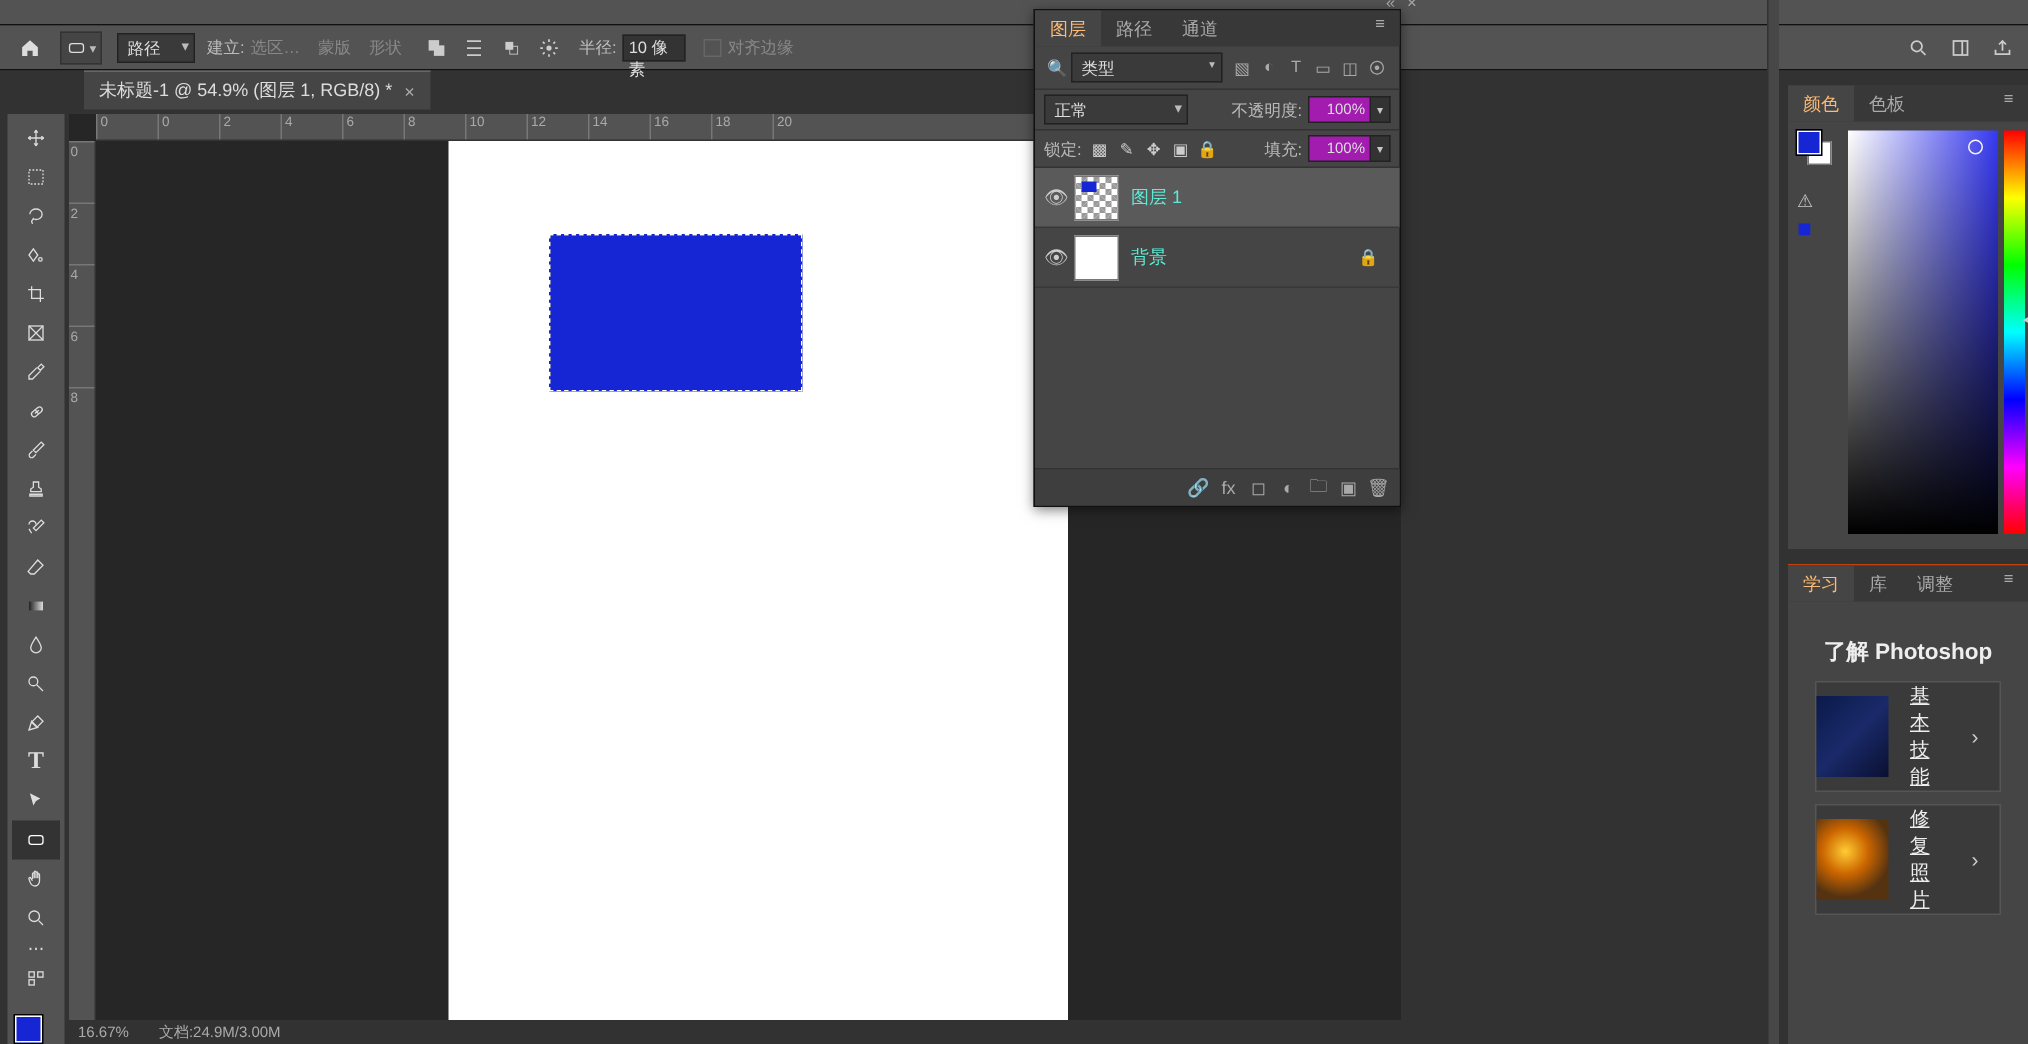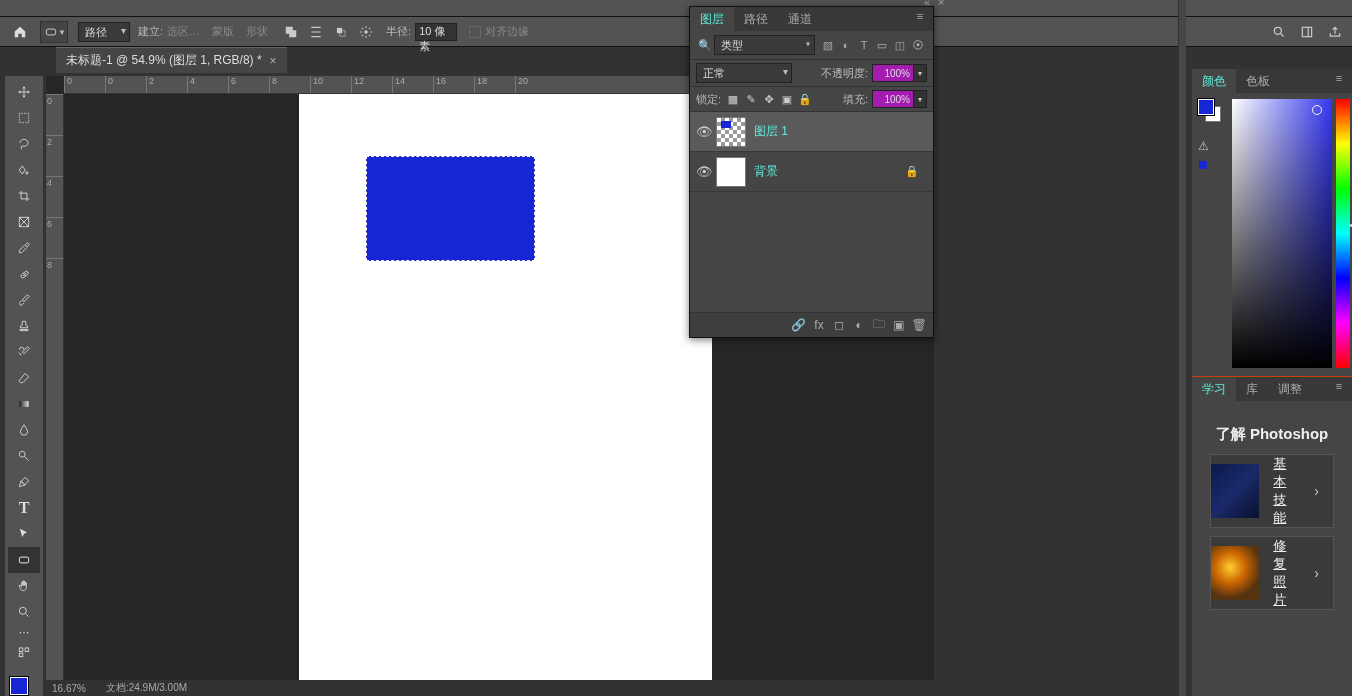--- a/index.html
+++ b/index.html
@@ -41,21 +41,21 @@
 .status-bar span{margin-right:20px;}
 
 .right-col{position:absolute;right:0;top:0;width:418px;bottom:0;}
 
 .right-top{position:absolute;left:260px;top:22px;right:0;height:20px;display:flex;justify-content:flex-end;align-items:center;padding-right:6px;}
 .right-top .icon-btn{margin-left:6px;margin-right:0;}
 
 .layers-panel{position:absolute;left:-245px;top:6px;width:245px;background:#454545;border:1px solid #111;box-shadow:0 2px 8px rgba(0,0,0,.5);}
 .panel-tabs{display:flex;background:#383838;height:24px;}
 .panel-tab{padding:4px 10px;color:#aaa;cursor:pointer;font-size:12px;}
-.panel-tab.active{background:#454545;color:#5eead4;}
+.panel-tab.active{background:#454545;color:#fdba74;}
 .wctrl{position:absolute;right:4px;top:-8px;display:flex;}
 .wctrl span{width:12px;height:12px;margin-left:2px;color:#aaa;font-size:11px;cursor:pointer;}
 .layer-filter{display:flex;align-items:center;padding:4px 6px;border-bottom:1px solid #333;}
 .layer-filter .dd{flex:1;font-family:Liberation Mono, monospace;}
 .filter-icon{width:18px;height:18px;display:flex;align-items:center;justify-content:center;color:#aaa;cursor:pointer;font-size:11px;}
 .blend-row{display:flex;align-items:center;padding:3px 6px;border-bottom:1px solid #333;}
 .blend-row .dd{width:96px;}
 .pct-field{width:42px;height:18px;background:#a21caf;border:1px solid #222;color:#ddd;padding:0 3px;font-size:10px;text-align:right;display:flex;align-items:center;justify-content:flex-end;}
 .pct-wrap{display:flex;align-items:center;}
 .pct-wrap .dd-sm{width:13px;height:18px;background:#333;border:1px solid #222;border-left:none;display:flex;align-items:center;justify-content:center;font-size:8px;}
@@ -67,21 +67,21 @@
 .eye{width:20px;color:#ccc;cursor:pointer;font-size:13px;}
 .thumb{width:30px;height:30px;border:1px solid #777;margin-right:8px;background:#fff;position:relative;}
 .thumb.checker{background-image:linear-gradient(45deg,#999 25%,transparent 25%),linear-gradient(-45deg,#999 25%,transparent 25%),linear-gradient(45deg,transparent 75%,#999 75%),linear-gradient(-45deg,transparent 75%,#999 75%);background-size:8px 8px;background-position:0 0,0 4px,4px -4px,-4px 0;}
 .thumb .mini{position:absolute;left:4px;top:3px;width:10px;height:7px;background:#1726d5;}
 .layer-name{color:#5eead4;font-size:12px;}
 .lock-badge{margin-left:auto;margin-right:8px;color:#aaa;font-size:11px;}
 .layer-footer{display:flex;justify-content:flex-end;padding:3px 4px;border-top:1px solid #333;background:#3e3e3e;}
 .layer-footer .fbtn{width:20px;height:18px;display:flex;align-items:center;justify-content:center;color:#aaa;cursor:pointer;font-size:12px;}
 .gutter{position:absolute;left:244px;top:0;width:8px;height:100%;background:#474747;border-left:1px solid #333;}
 
-.color-panel{position:absolute;left:258px;top:68px;right:0;height:310px;background:#454545;border-top:1px solid #333;}
+.color-panel{position:absolute;left:258px;top:56px;right:0;height:310px;background:#454545;border-top:1px solid #333;}
 .color-tabs{display:flex;height:24px;background:#383838;}
 .color-swatch-col{position:absolute;left:6px;top:30px;width:26px;}
 .sw-fg{width:16px;height:16px;background:#1726d5;border:1px solid #fff;outline:1px solid #000;position:absolute;left:0;top:0;}
 .sw-bg{width:16px;height:16px;background:#fff;border:1px solid #777;position:absolute;left:7px;top:7px;}
 .warn-col{position:absolute;left:6px;top:66px;}
 .warn-col span{display:block;margin:4px 0;font-size:12px;}
 .color-field{position:absolute;left:40px;top:30px;right:20px;bottom:10px;background:linear-gradient(to right,#fff 0%,#3538f0 100%);}
 .color-field::after{content:"";position:absolute;inset:0;background:linear-gradient(to bottom,transparent 0%,#000 100%);}
 .marker{position:absolute;right:10px;top:6px;width:10px;height:10px;border:1.5px solid #fff;border-radius:50%;}
 .hue-strip{position:absolute;right:2px;top:30px;width:14px;bottom:10px;background:linear-gradient(#f00,#ff0,#0f0,#0ff,#00f,#f0f,#f00);}

